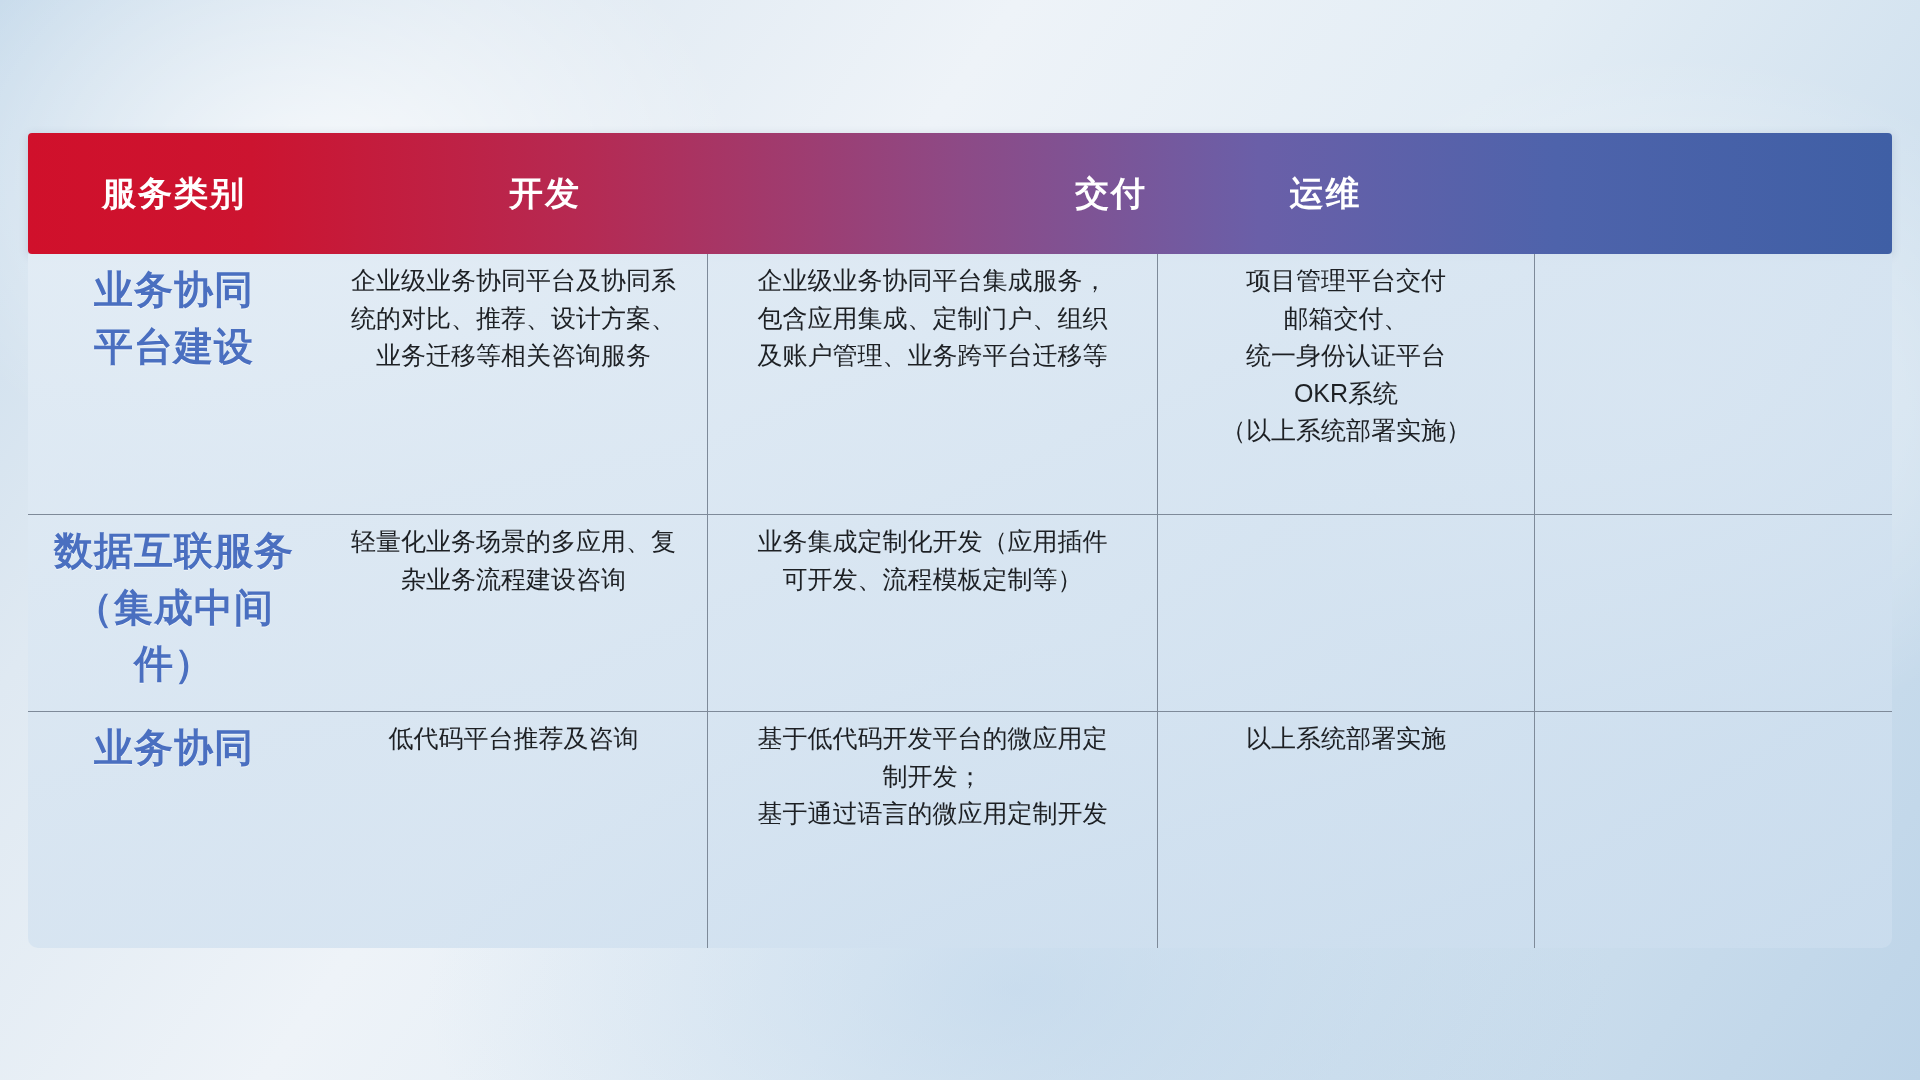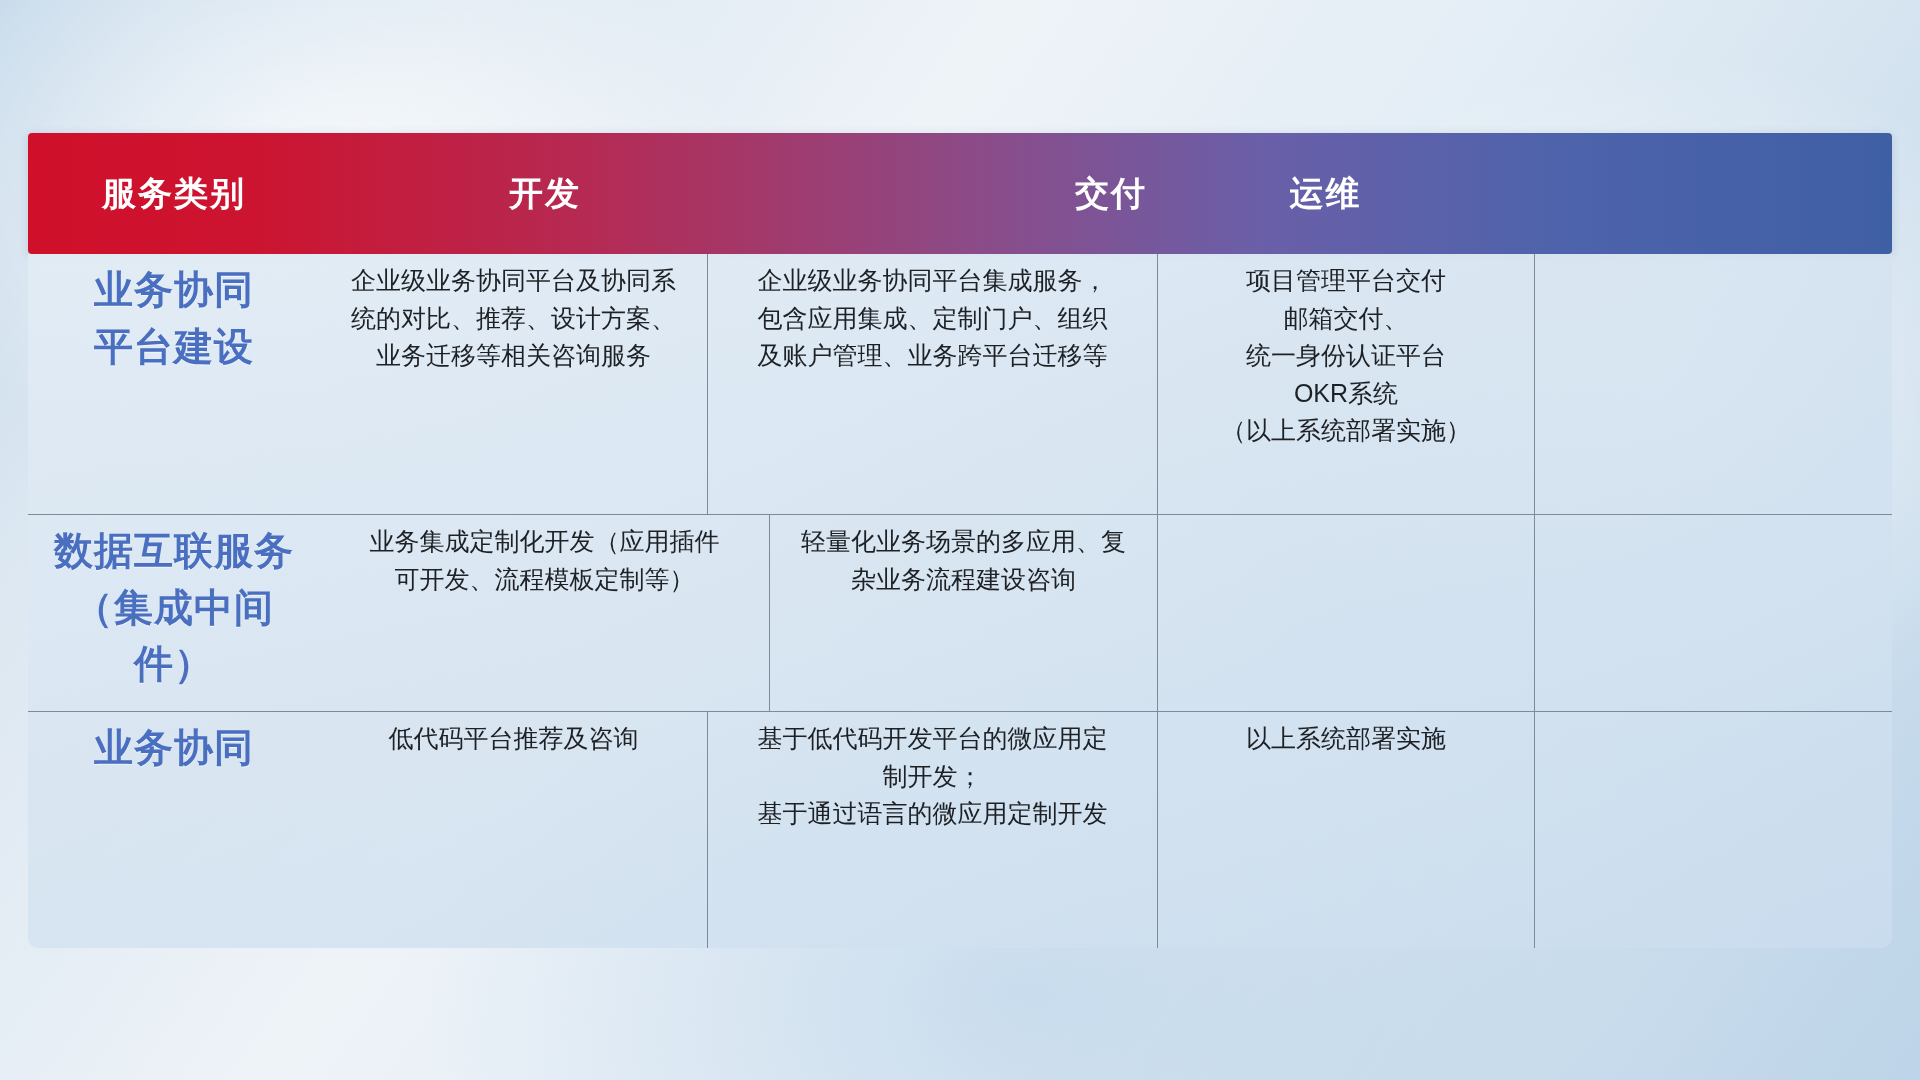--- a/index.html
+++ b/index.html
@@ -158,27 +158,27 @@
 OKR系统
 （以上系统部署实施）</span>
       </div>
     </div>
 
     <div class="row row-2">
       <div class="cell cat-cell col0">
         <span class="txt">数据互联服务
 （集成中间件）</span>
       </div>
+      <div class="cell col1">
+        <span class="txt">轻量化业务场景的多应用、复
+杂业务流程建设咨询</span>
+      </div>
       <div class="cell col2">
         <span class="txt">业务集成定制化开发（应用插件
 可开发、流程模板定制等）</span>
-      </div>
-      <div class="cell col1">
-        <span class="txt">轻量化业务场景的多应用、复
-杂业务流程建设咨询</span>
       </div>
       <div class="cell col3">
         <span class="txt"></span>
       </div>
       <div class="cell col4 no-right">
         <span class="txt"></span>
       </div>
     </div>
 
     <div class="row row-3">

